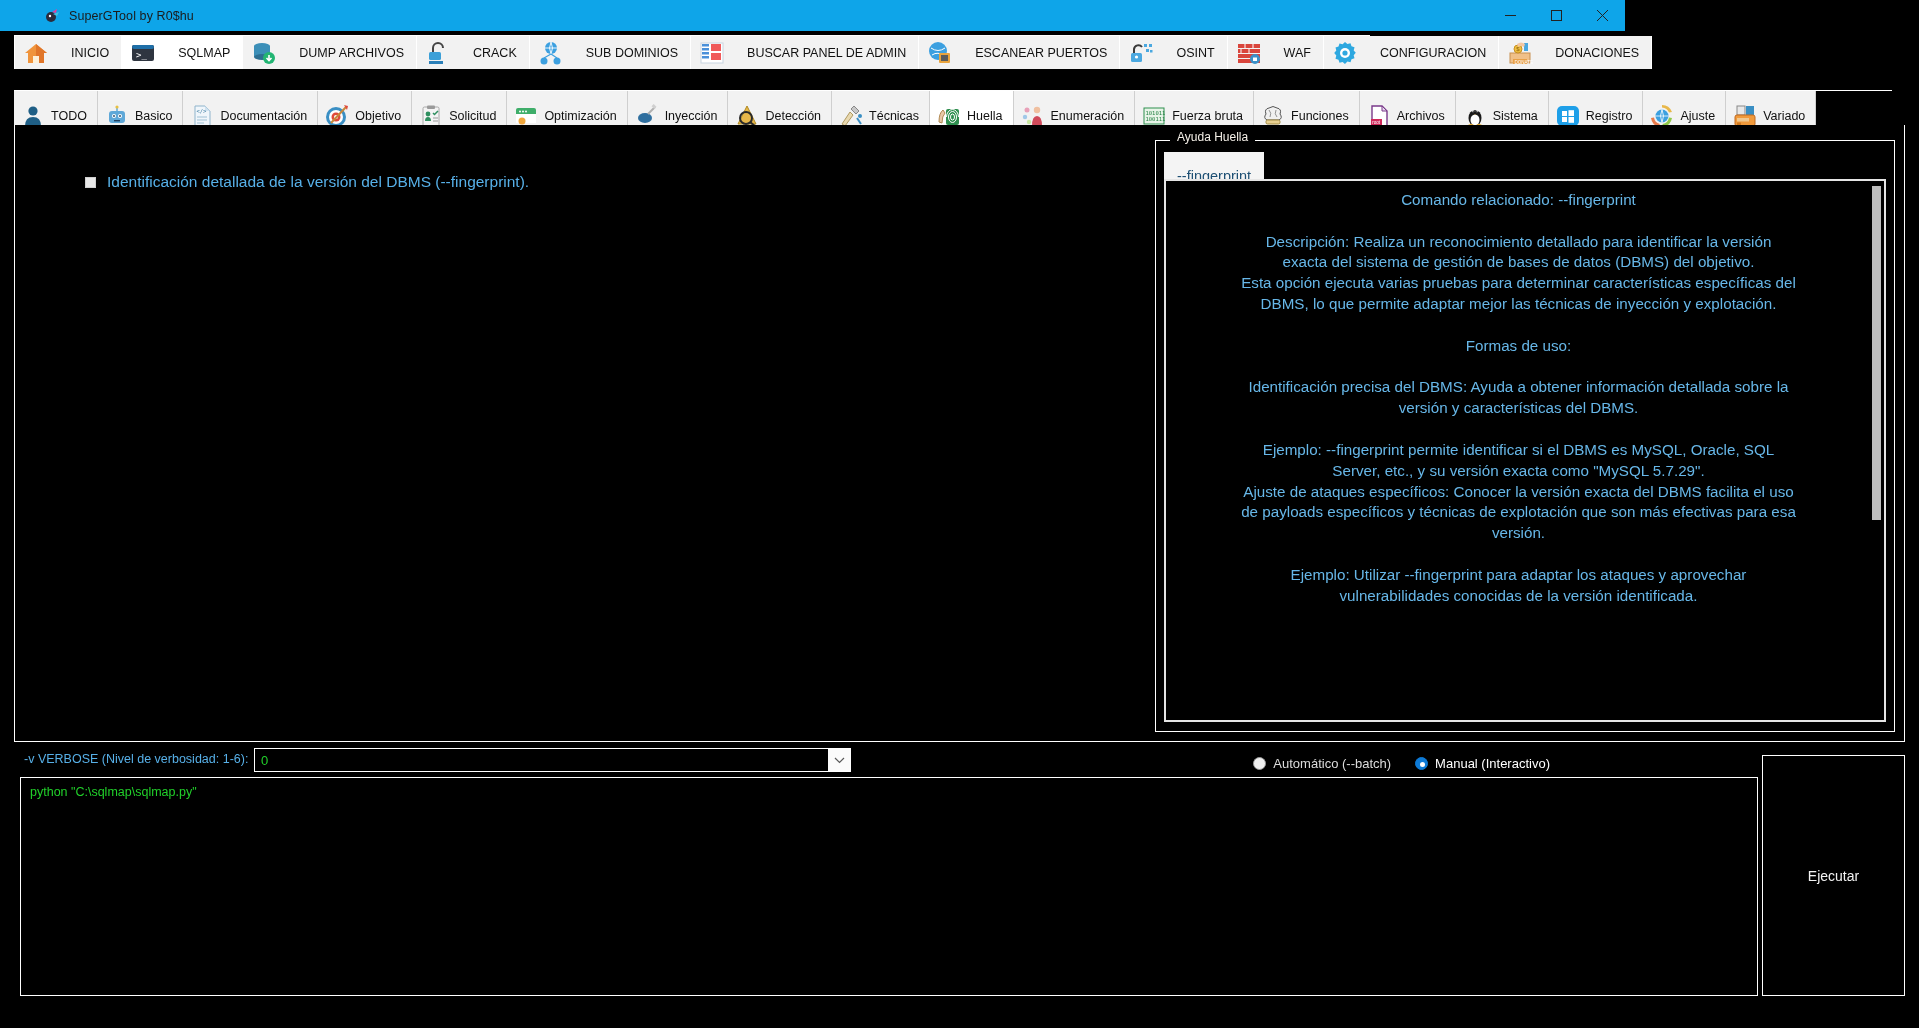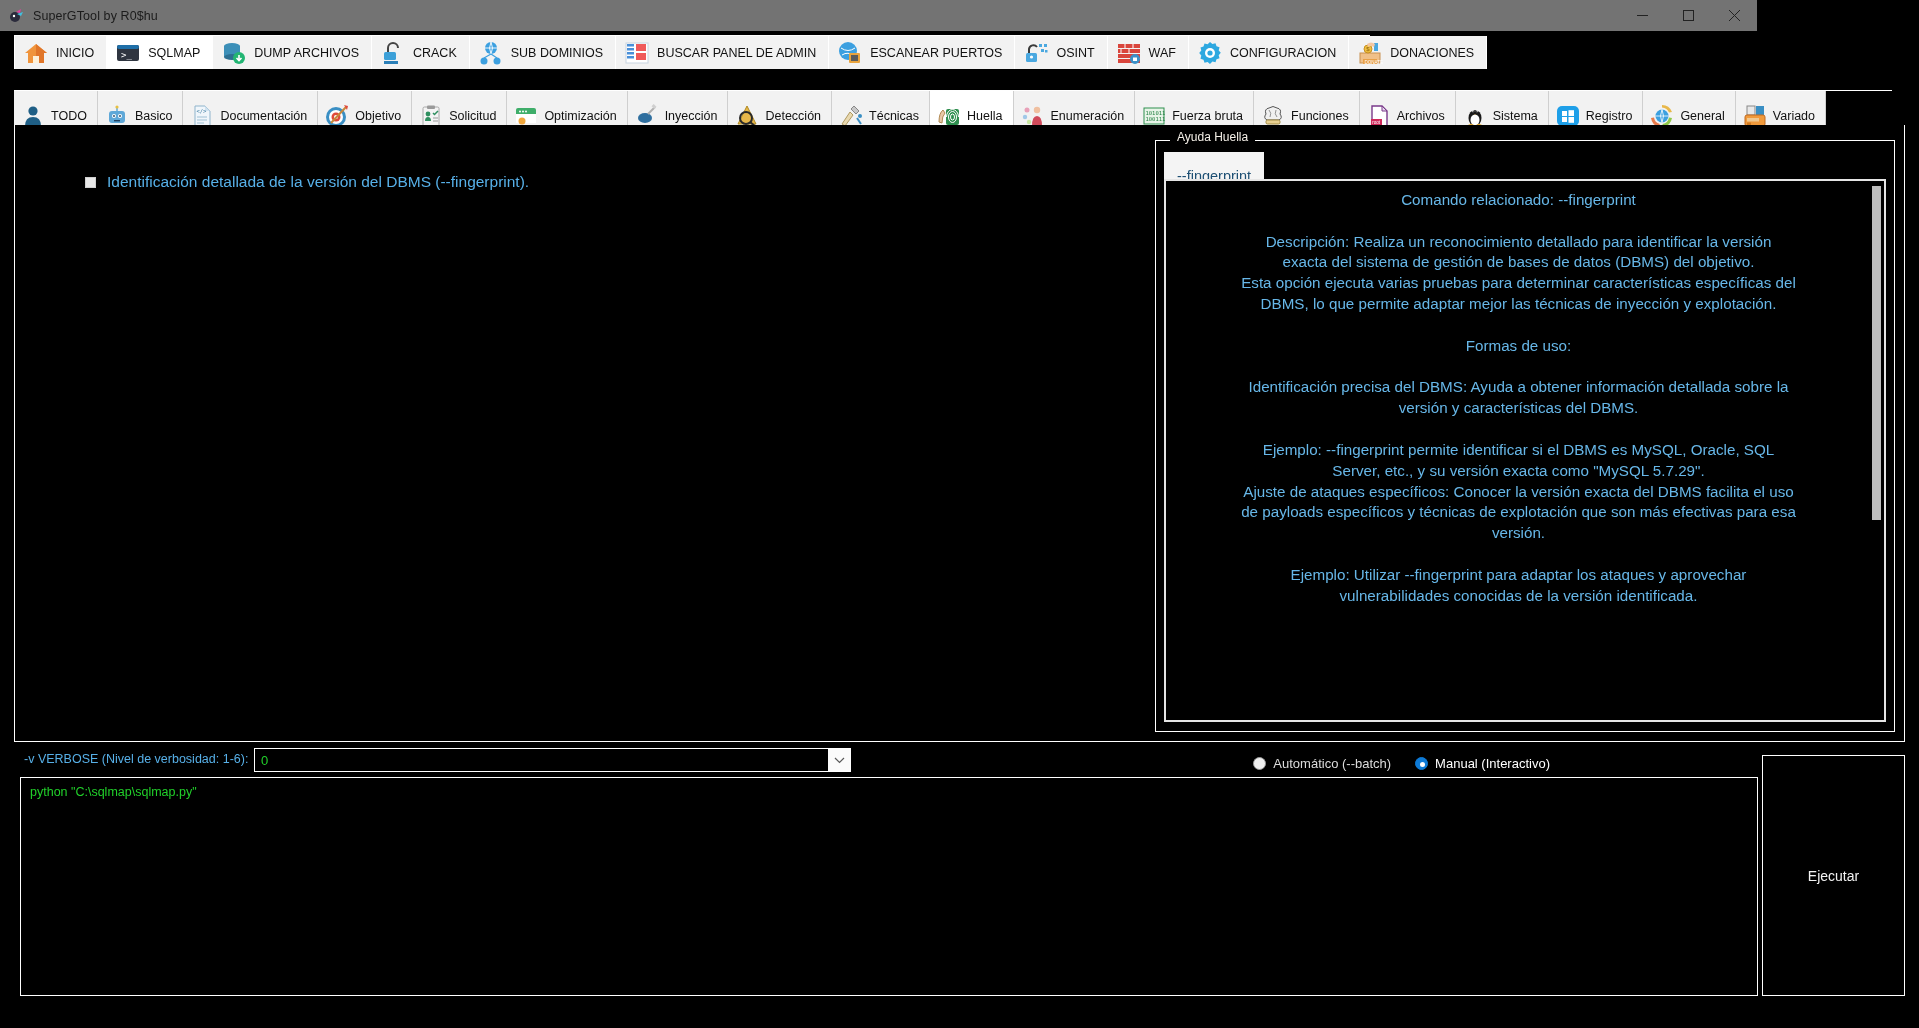--- a/index.html
+++ b/index.html
@@ -6,23 +6,23 @@
   html, body {
     width: 1919px; height: 1028px;
     background: #000000;
     font-family: "Liberation Sans", sans-serif;
     overflow: hidden;
   }
   #app { position: relative; width: 1919px; height: 1028px; background:#000; }
 
   
   .titlebar {
-    position:absolute; left:0; top:0; width:1757px; height:31px;
-    background:#737373;
-    display:flex; align-items:center;
+    position:absolute; left:0; top:0; width:1625px; height:31px;
+    background:#0ea5e9;
+    display:flex; align-items:center;padding-left:36px;
   }
   .titlebar .tb-icon {
     width:16px; height:16px; margin-left:9px; margin-right:8px;
     position:relative; flex:0 0 auto;
   }
   .titlebar .tb-title {
     font-size:12.5px; color:#1b1b1b; letter-spacing:.1px;
   }
   .tb-btns { margin-left:auto; display:flex; height:31px; }
   .tb-btn {
@@ -35,21 +35,21 @@
   .ribbon1 {
     position:absolute; left:0; top:31px; width:1919px; height:38px; background:#000;
   }
   .ribbon1-inner {
     position:absolute; left:14px; top:4px; height:34px;
     display:flex; align-items:stretch;
     border:1px solid #ffffff; border-bottom:none; background:#000;
     width:1356px;
   }
   .rtab {
-    display:flex; align-items:center; gap:7px;
+    display:flex; align-items:center; gap:22px;
     padding:0 12px 0 8px;
     background:#f2f2f2; color:#111; font-size:12.5px;
     border-right:1px solid #ffffff;
     white-space:nowrap;
     cursor:default;
   }
   .rtab.active { background:#ffffff; }
   .rtab .ico { width:26px; height:26px; flex:0 0 auto; display:block; }
 
   
@@ -595,21 +595,21 @@
       <div class="stab">
         <span class="ico">
           <svg viewBox="0 0 24 24" width="24" height="24">
             <path d="M12 1 a11 11 0 0 1 10 7 l-3 .5 a8 8 0 0 0-7-5z" fill="#e8b84a"></path>
             <path d="M22 14 a11 11 0 0 1-9 9 l-.5-3 a8 8 0 0 0 6.5-6.5z" fill="#8fc84a"></path>
             <path d="M9 23 a11 11 0 0 1-8-9 l3-.5 a8 8 0 0 0 5.8 6.5z" fill="#e87a4a"></path>
             <circle cx="12" cy="12" r="6.5" fill="#3ca0e0"></circle>
             <path d="M5.5 12 h13 M12 5.5 q-3 6.5 0 13 M12 5.5 q3 6.5 0 13" stroke="#fff" stroke-width="0.8" fill="none"></path>
           </svg>
         </span>
-        <span>General</span>
+        <span>Ajuste</span>
       </div>
 
       <div class="stab">
         <span class="ico">
           <svg viewBox="0 0 24 24" width="24" height="24">
             <rect x="4" y="2" width="8" height="9" fill="#e8e8e8" stroke="#888"></rect>
             <rect x="13" y="2" width="8" height="9" fill="#3a8fc4"></rect>
             <rect x="2" y="11" width="20" height="11" rx="2" fill="#f09a3c" stroke="#c06a20"></rect>
             <rect x="4" y="14" width="12" height="3.5" fill="#f0c890"></rect>
             <rect x="4" y="18.5" width="4" height="2.5" fill="#d07a20"></rect>

